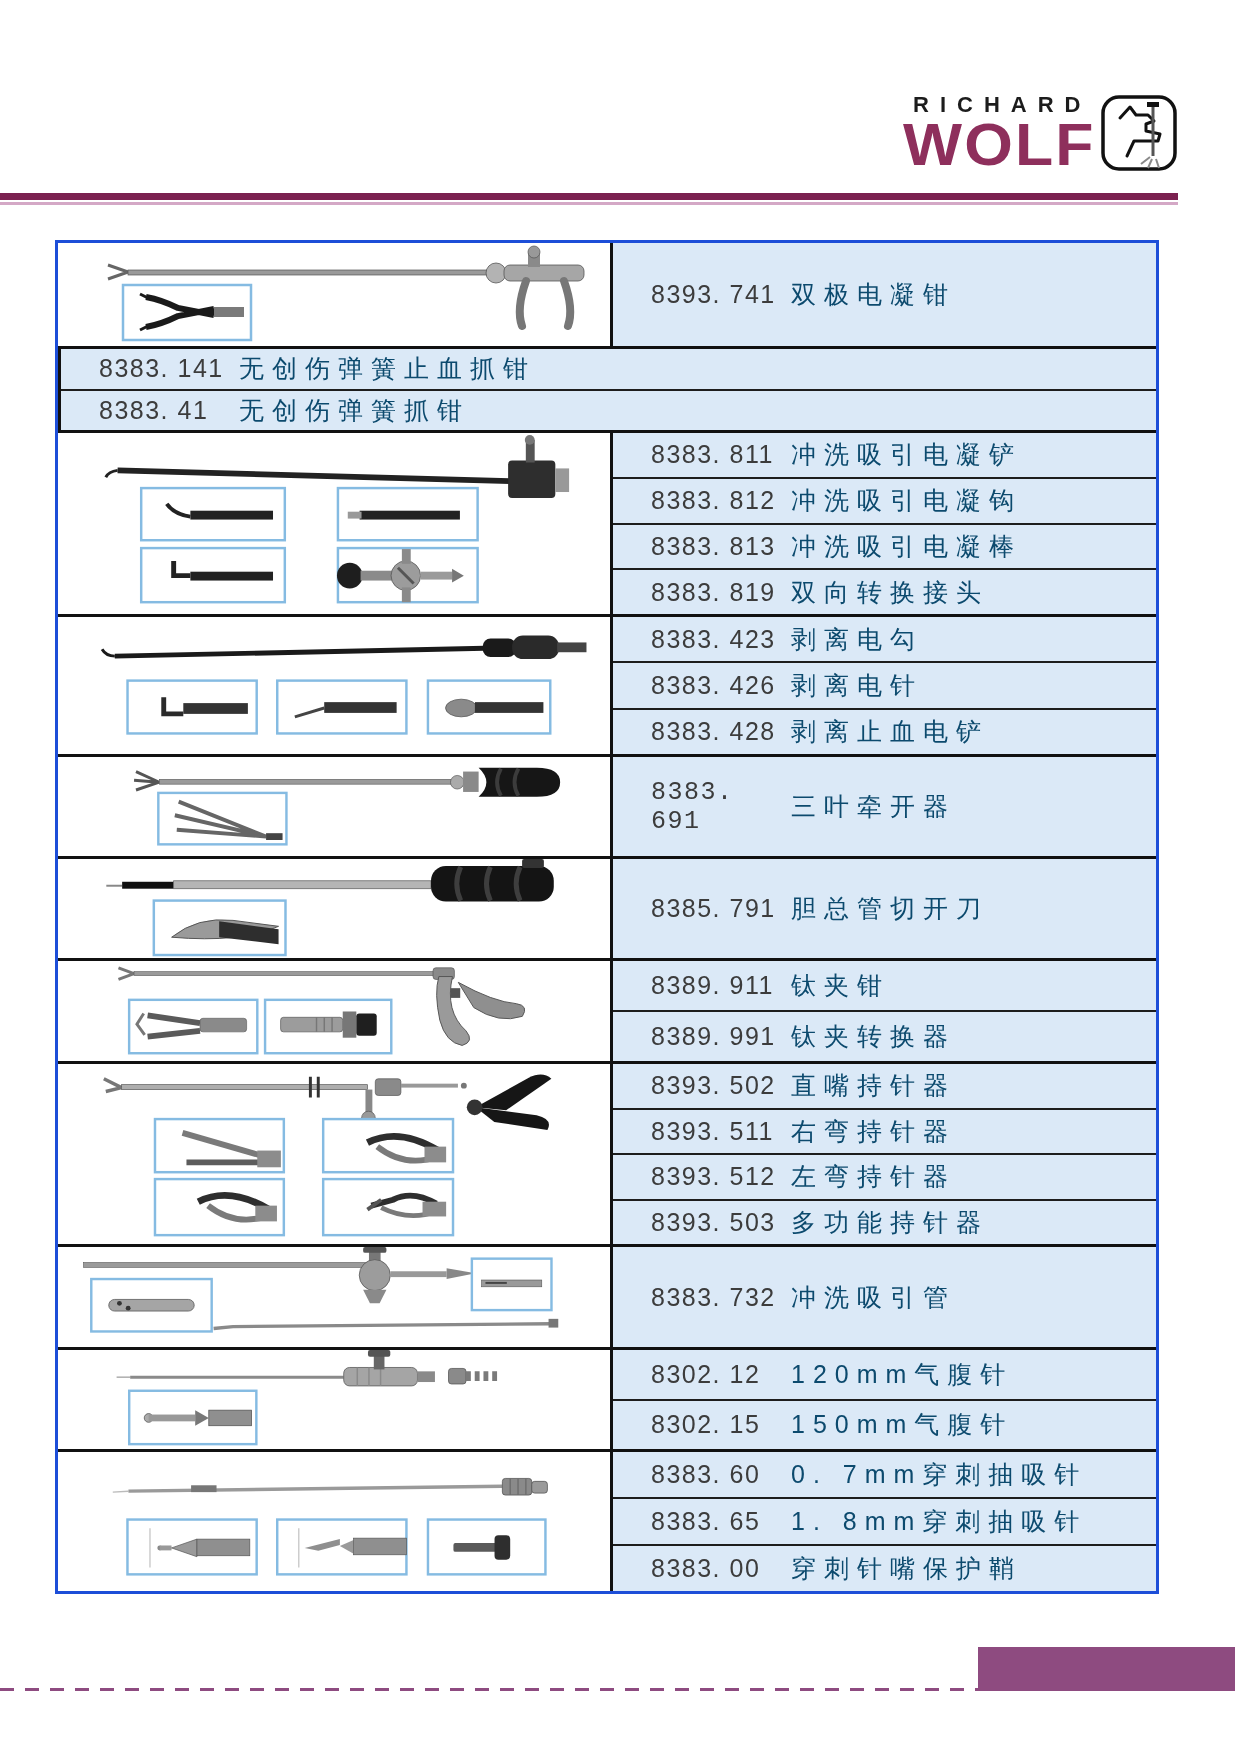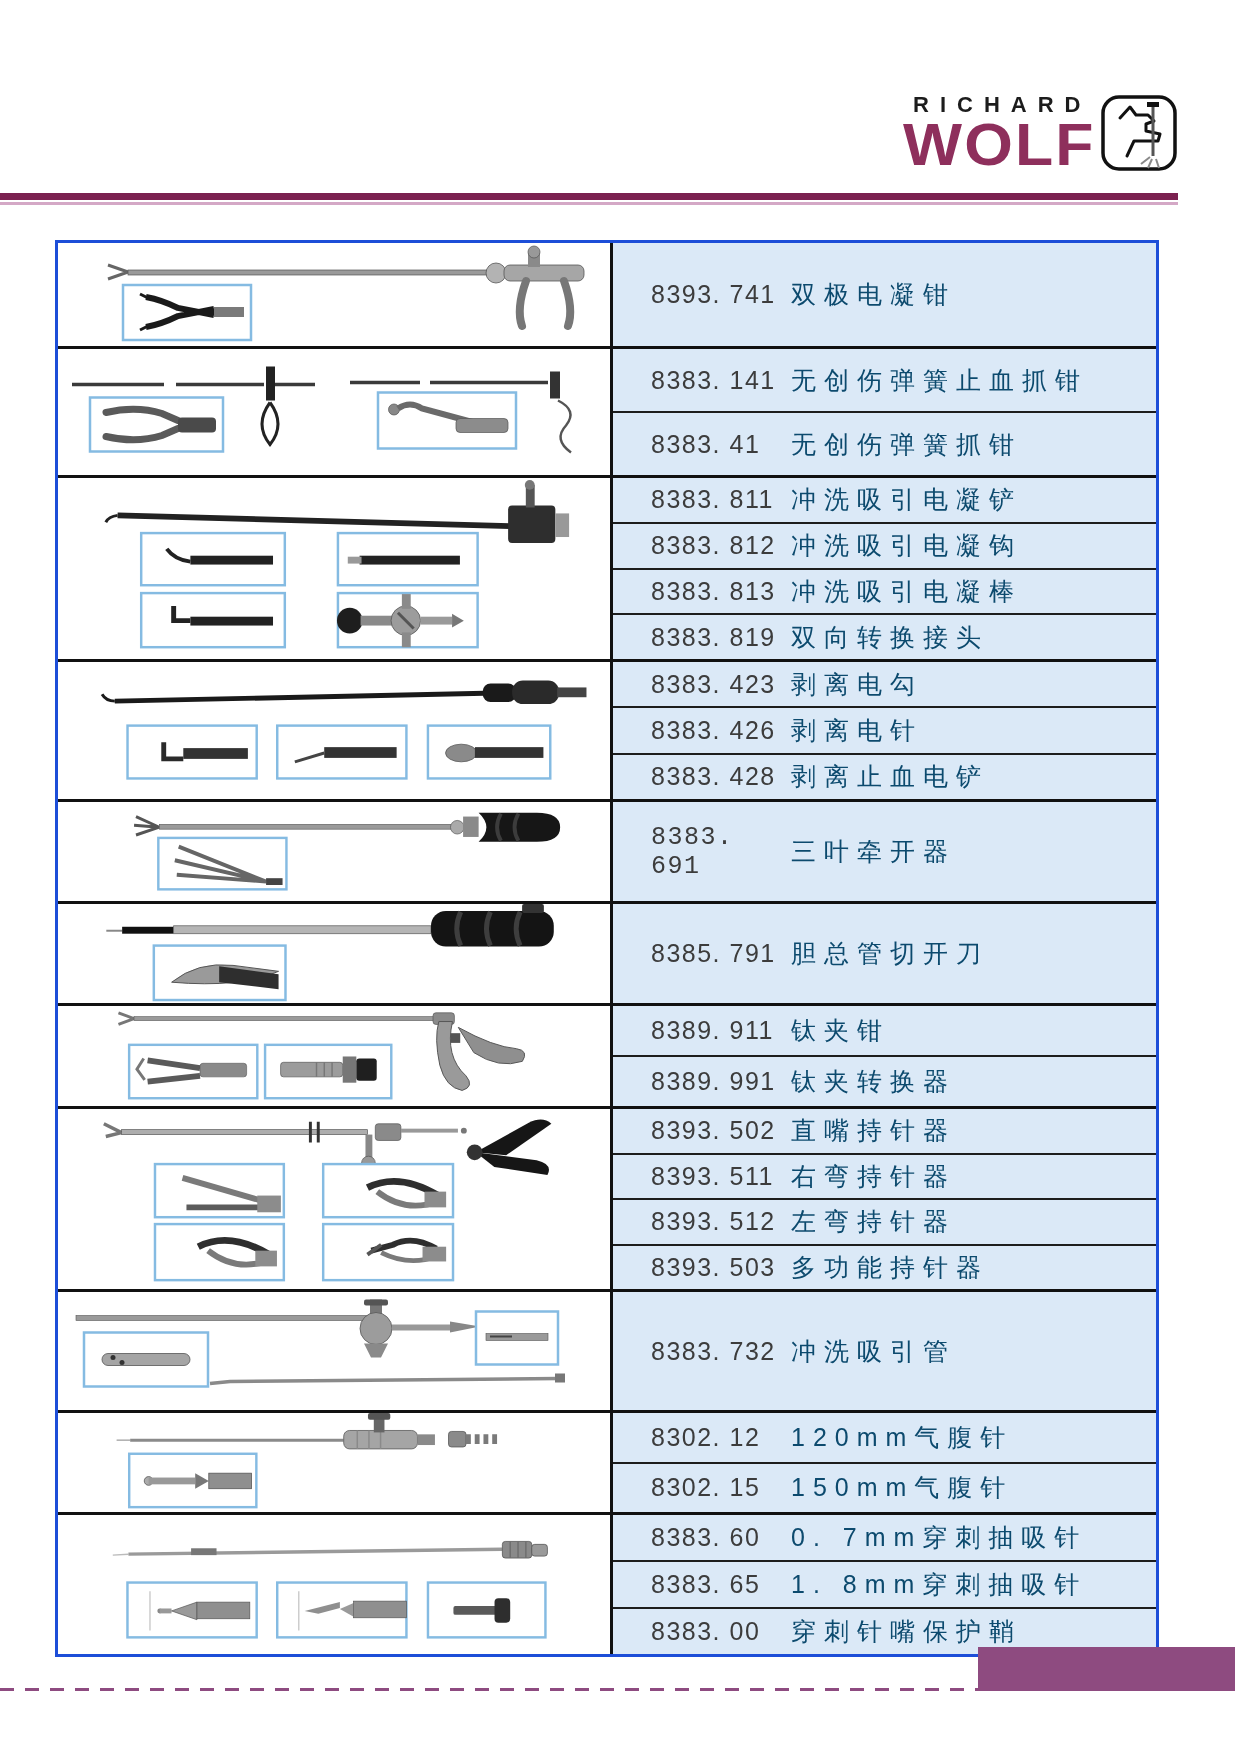--- a/index.html
+++ b/index.html
@@ -80,21 +80,21 @@
  <rect x="156" y="64" width="30" height="10" fill="#7a7a7a"></rect>
 </svg>
         </div>
         <div class="item-col">
           <div class="item">
             <span class="code">8393. 741</span>
             <span class="name">双极电凝钳</span>
           </div>
         </div>
       </div>
-      <div class="group" style="height: 129px;">
+      <div class="group" style="height: 84px; flex-direction: column;">
         <div class="img-cell">
           <svg viewBox="0 0 552 103">
  <path d="M14 24 h92 M118 24 h88" stroke="#3a3a3a" stroke-width="3.5"></path>
  <rect x="208" y="6" width="9" height="34" fill="#222"></rect>
  <path d="M212 42 q-16 22 0 42 q16 -20 0 -42" stroke="#222" stroke-width="3" fill="none"></path>
  <path d="M217 24 h40" stroke="#3a3a3a" stroke-width="3.5"></path>
  <rect x="32" y="37" width="133" height="54" fill="#fff" stroke="#85bbe2" stroke-width="2.5"></rect>
  <path d="M48 52 q30 -7 56 1 l16 7 M48 76 q30 7 56 -1 l16 -7" stroke="#5a5a5a" stroke-width="7" fill="none" stroke-linecap="round"></path>
  <rect x="120" y="57" width="38" height="15" rx="4" fill="#4a4a4a"></rect>
  <path d="M292 22 h70 M372 22 h118" stroke="#3a3a3a" stroke-width="3.5"></path>
@@ -317,21 +317,21 @@
           <div class="item">
             <span class="code">8393. 512</span>
             <span class="name">左弯持针器</span>
           </div>
           <div class="item">
             <span class="code">8393. 503</span>
             <span class="name">多功能持针器</span>
           </div>
         </div>
       </div>
-      <div class="group" style="height: 121px;">
+      <div class="group" style="height: 103px;">
         <div class="img-cell">
           <svg viewBox="0 0 552 103">
  <rect x="18" y="16" width="292" height="5" fill="#9a9a9a" stroke="#555" stroke-width="0.6"></rect>
  <rect x="312" y="0" width="12" height="16" fill="#777"></rect>
  <rect x="306" y="0" width="24" height="6" rx="2" fill="#555"></rect>
  <circle cx="318" cy="29" r="16" fill="#9c9c9c" stroke="#555" stroke-width="0.8"></circle>
  <path d="M306 44 l7 14 h10 l7 -14" fill="#8a8a8a"></path>
  <rect x="334" y="25" width="58" height="6" fill="#999"></rect>
  <path d="M392 22 l30 5 -30 6 z" fill="#888"></path>
  <rect x="26" y="33" width="124" height="54" fill="#fff" stroke="#85bbe2" stroke-width="2.5"></rect>

